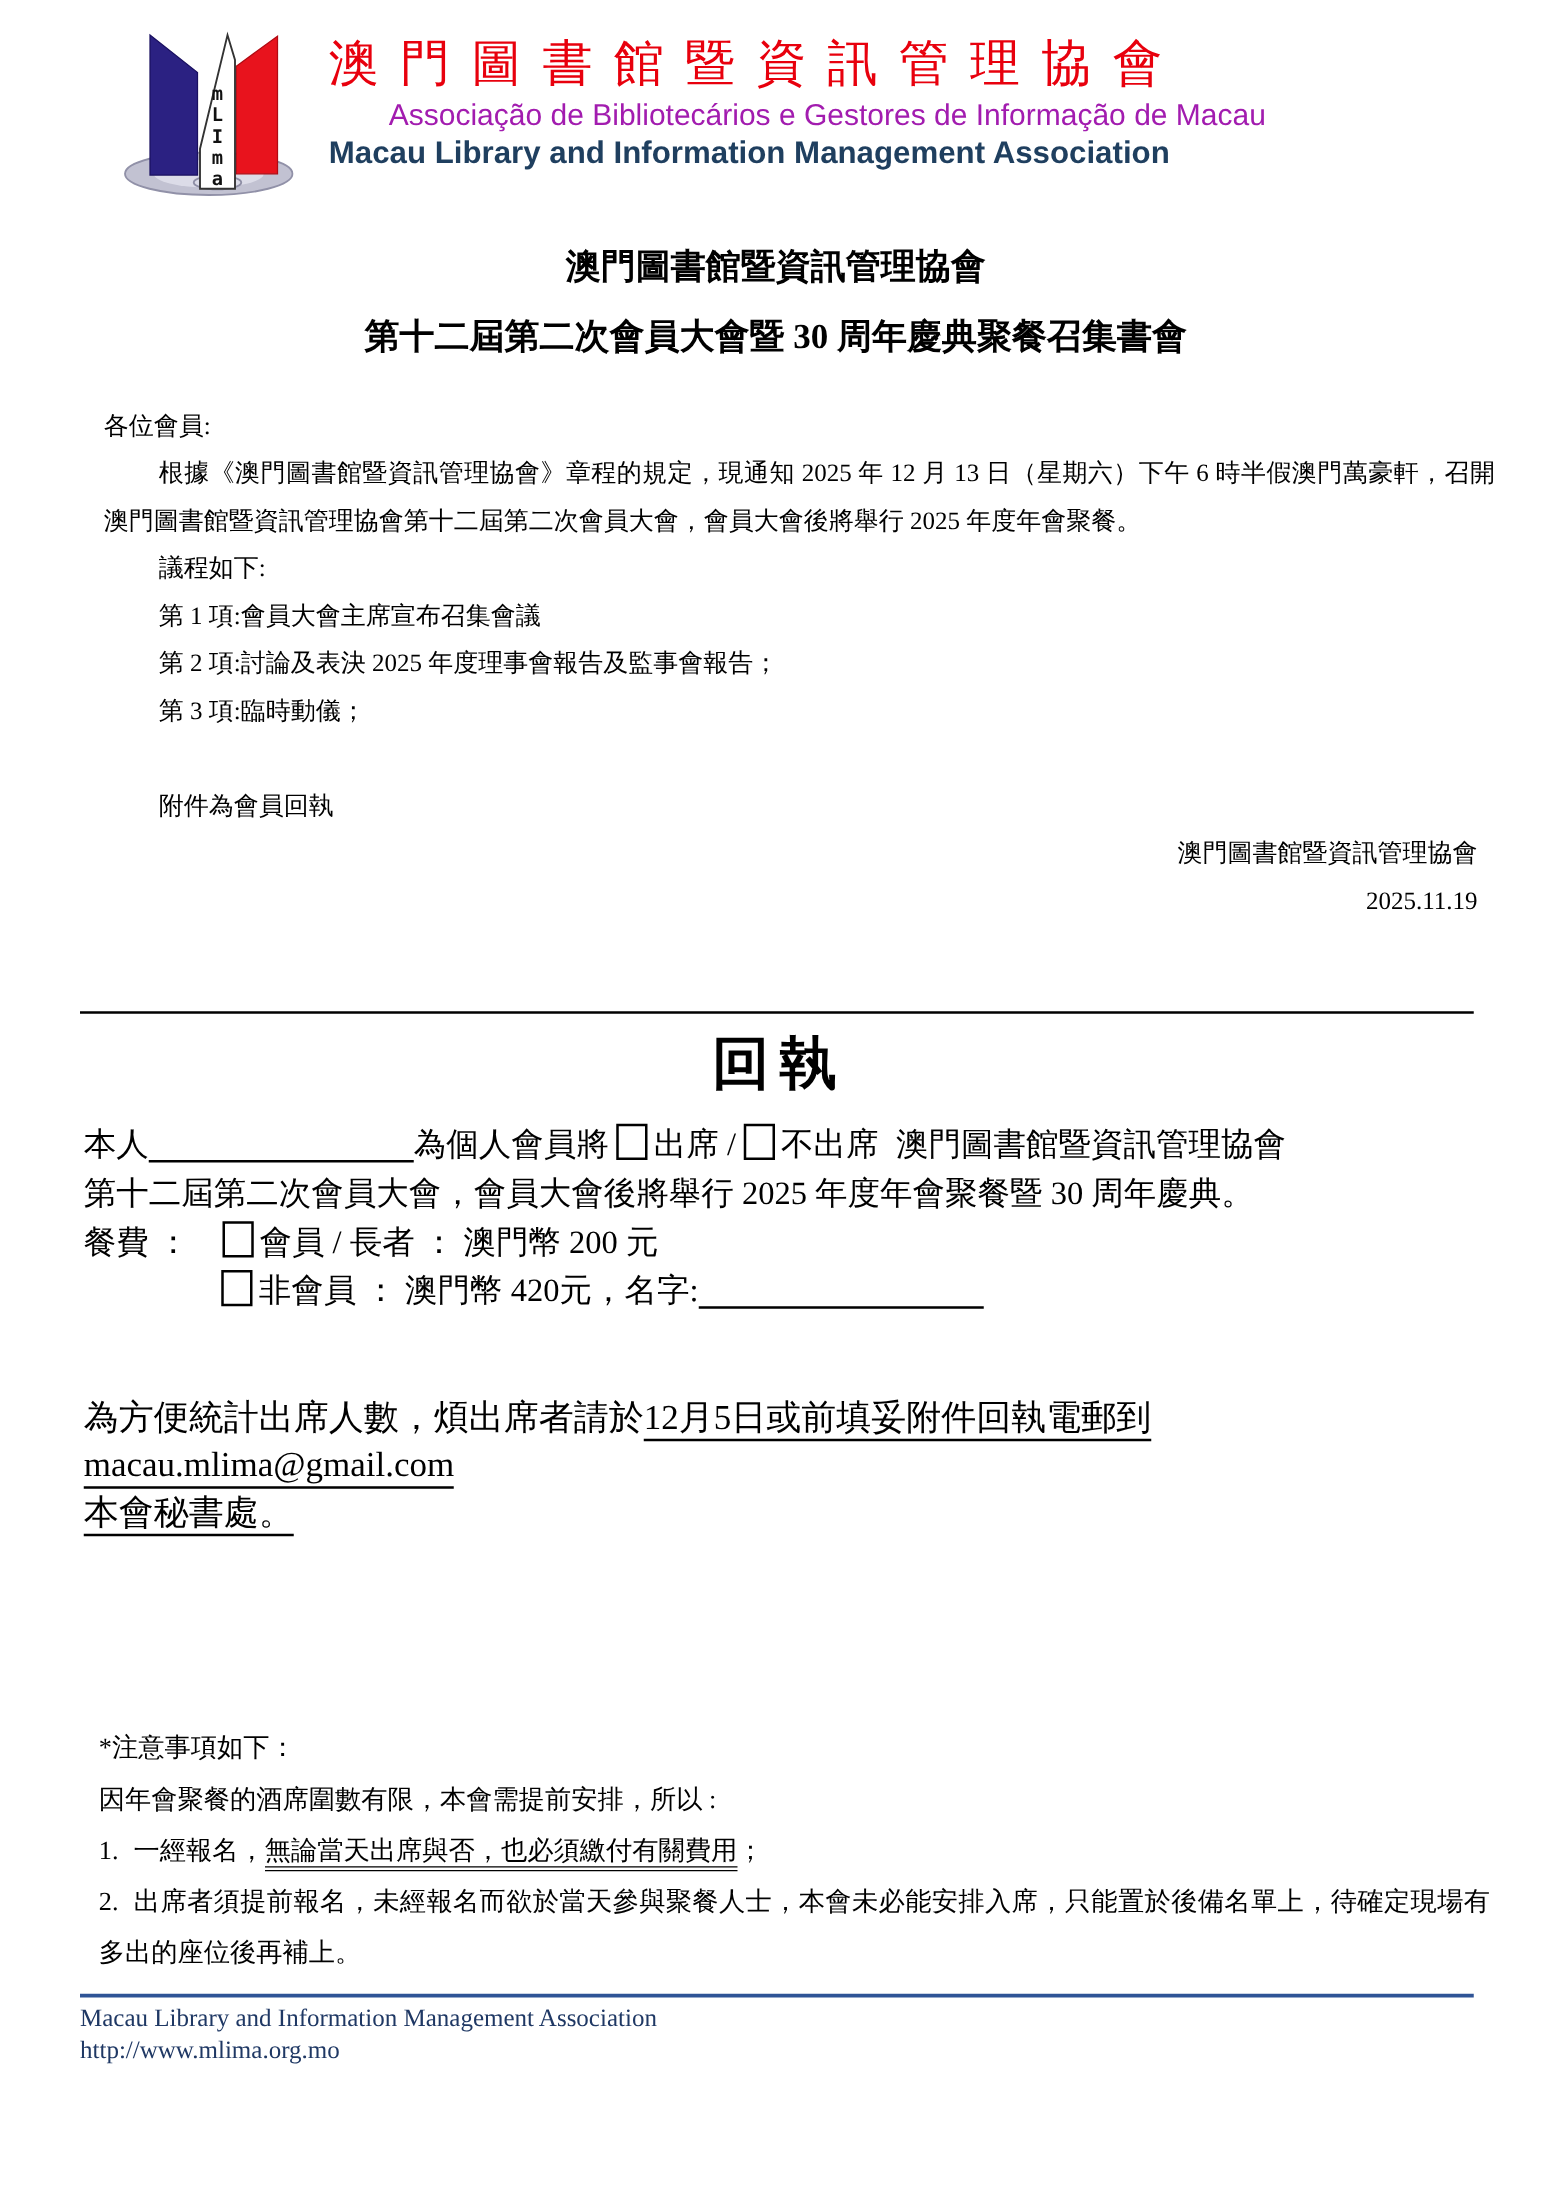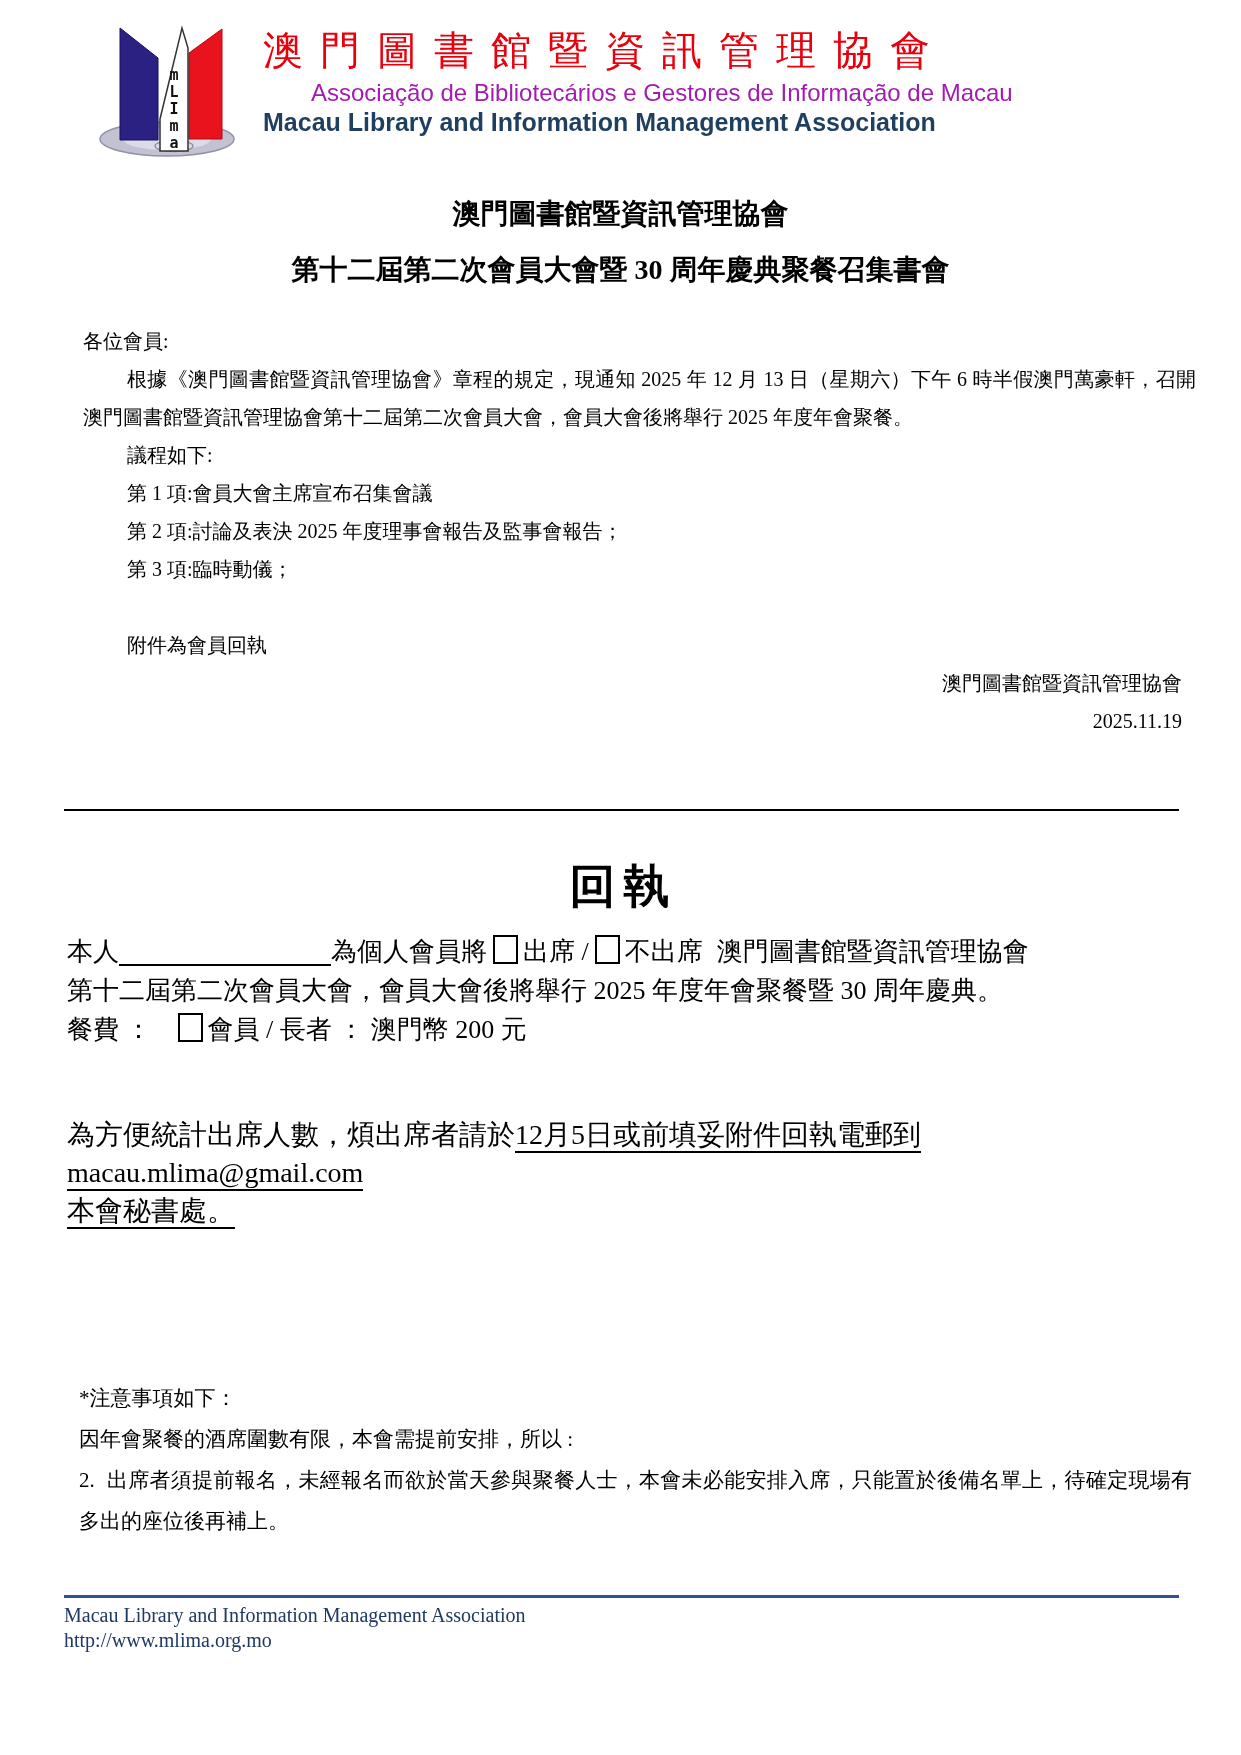--- a/index.html
+++ b/index.html
@@ -34,21 +34,21 @@
   }
   .letter-body { position:absolute; top:322px; left:83px; width:1113px; font-size:20px; line-height:38px; }
   .para { text-indent:44px; text-align:justify; }
   .indent { padding-left:44px; }
   .spacer-line { height:38px; }
   .signature { text-align:right; padding-right:14px; }
 
   .divider { position:absolute; top:809px; left:64px; width:1115px; border-top:2px solid #000; }
 
   
-  .reply { position:absolute; top:856px; left:67px; width:1113px; font-size:26px; line-height:39px; }
+  .reply { position:absolute; top:820px; left:67px; width:1113px; font-size:26px; line-height:39px; }
   .reply-heading { text-align:center; font-size:46px; font-weight:bold; line-height:62px; letter-spacing:8px; margin-bottom:14px; }
   .blank-line { display:inline-block; border-bottom:2px solid #000; height:28px; vertical-align:-6px; }
   .blank-name { width:212px; }
   .blank-name2 { width:228px; }
   .checkbox { display:inline-block; width:21px; height:25px; border:2px solid #000; vertical-align:-4px; margin:0 5px 0 6px; background:#fff; }
   .org-after { margin-left:14px; }
   .fee-line2 { padding-left:104px; }
   .fee-gap { margin-left:26px; }
 
   .deadline { position:absolute; top:1116px; left:67px; width:1113px; font-size:28px; line-height:38px; }
@@ -119,35 +119,41 @@
       <span>本人</span><span class="blank-line blank-name"></span><span>為個人會員將</span><span class="checkbox"></span><span>出席</span>
       <span>/</span><span class="checkbox"></span><span>不出席</span><span class="org-after">澳門圖書館暨資訊管理協會</span>
     </div>
 
     <div>第十二屆第二次會員大會，會員大會後將舉行 2025 年度年會聚餐暨 30 周年慶典。</div>
 
     <div>
       <span>餐費 ：</span><span class="checkbox fee-gap"></span><span>會員 / 長者 ： 澳門幣 200 元</span>
     </div>
 
+    <div class="fee-line2">
+      <span class="checkbox"></span><span>非會員 ： 澳門幣 420元，名字:</span><span class="blank-line blank-name2"></span>
+    </div>
   </div>
 
   <div class="deadline">
     <div>
       <span>為方便統計出席人數，煩出席者請於</span><span class="u">12月5日或前填妥附件回執電郵到macau.mlima@gmail.com</span>
     </div>
     <div>
       <span class="u">本會秘書處。</span>
     </div>
   </div>
 
   <div class="notes">
     <div>*注意事項如下：</div>
     <div>因年會聚餐的酒席圍數有限，本會需提前安排，所以 :</div>
     <div class="item">
+      <span class="num">1.</span><span>一經報名，</span><span class="uu">無論當天出席與否，也必須繳付有關費用</span><span>；</span>
+    </div>
+    <div class="item">
       <span class="num">2.</span><span>出席者須提前報名，未經報名而欲於當天參與聚餐人士，本會未必能安排入席，只能置於後備名單上，待確定現場有多出的座位後再補上。</span>
     </div>
   </div>
 
   <div class="page-footer">
     <div class="footer-rule"></div>
     <div>Macau Library and Information Management Association</div>
     <div>http://www.mlima.org.mo</div>
   </div>
 

